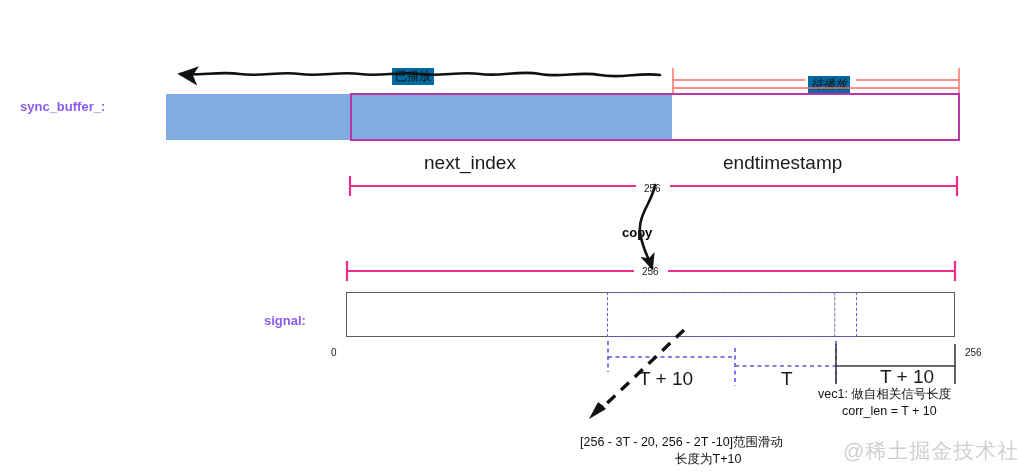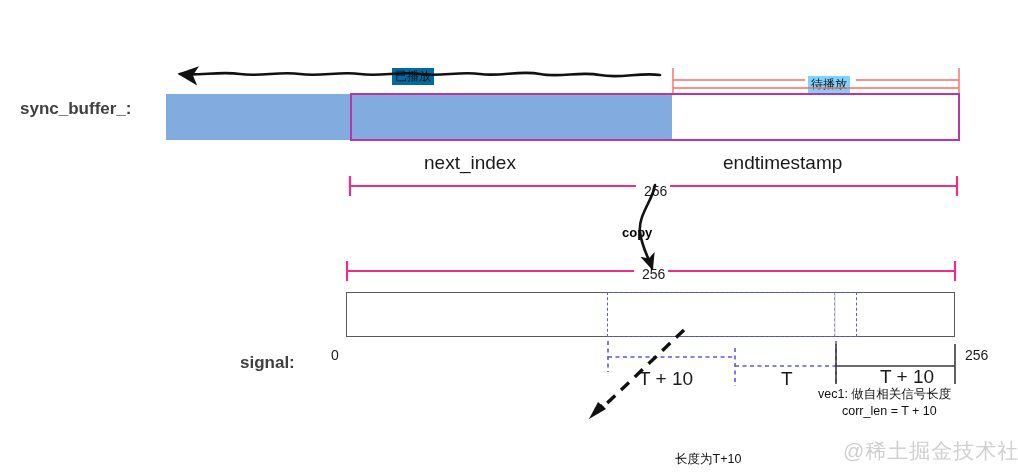--- a/index.html
+++ b/index.html
@@ -13,36 +13,36 @@
     height: 474px;
     background: #ffffff;
     font-family: "Liberation Sans", "DejaVu Sans", sans-serif;
     overflow: hidden;
   }
   .abs { position: absolute; }
 
   
   .row-label {
     font-weight: bold;
-    font-size: 17px;
-    color: #404040;
+    font-size: 13px;
+    color: #8b5cf6;
     white-space: nowrap;
   }
   .cap {
     font-size: 19px;
     color: #1a1a1a;
     white-space: nowrap;
   }
   .cap-cn {
     font-size: 12px;
     color: #111111;
     white-space: nowrap;
   }
   .num {
-    font-size: 14px;
+    font-size: 10px;
     color: #1a1a1a;
     white-space: nowrap;
   }
   .bold-small {
     font-size: 13px;
     font-weight: bold;
     color: #000000;
     white-space: nowrap;
   }
   .note {
@@ -98,46 +98,47 @@
   <div class="abs row-label" style="left:20px; top:99px;">sync_buffer_:</div>
 
   <div class="abs blue-fill" style="left:166px; top:94px; width:506px; height:46px;"></div>
 
   <div class="abs magenta-box" style="left:350px; top:93px; width:610px; height:48px;"></div>
 
   <div class="abs cap" style="left:424px; top:152px;">next_index</div>
   <div class="abs cap" style="left:723px; top:152px;">endtimestamp</div>
 
   <div class="abs cap-cn" style="left:392px; top:68px; background:#0369a1; padding:0 3px;">已播放</div>
-  <div class="abs cap-cn" style="left:808px; top:76px; background:#7dd3fc; padding:0 3px;">待播放</div>
+  <div class="abs cap-cn" style="left:808px; top:76px; background:#0369a1; padding:0 3px;font-style:italic;">待播放</div>
 
   <div class="abs num" style="left:641px; top:183px; background:#ffffff; padding:0 3px;">256</div>
 
   <div class="abs bold-small" style="left:622px; top:225px;">copy</div>
 
   <div class="abs num" style="left:639px; top:266px; background:#ffffff; padding:0 3px;">256</div>
 
-  <div class="abs row-label" style="left:240px; top:313px;margin-top:40px;">signal:</div>
+  <div class="abs row-label" style="left:264px; top:313px;">signal:</div>
 
   <div class="abs signal-box" style="left:346px; top:292px; width:609px; height:45px;"></div>
 
   <div class="abs blue-dash" style="left:607px; top:292px; width:250px; height:45px;"></div>
 
   <div class="abs" style="left:834px; top:292px; width:0; height:45px; border-left:1.6px dashed #5b5be0;"></div>
 
   <div class="abs num" style="left:331px; top:347px;">0</div>
   <div class="abs num" style="left:965px; top:347px;">256</div>
 
   <div class="abs cap" style="left:639px; top:368px;">T + 10</div>
   <div class="abs cap" style="left:781px; top:368px;">T</div>
   <div class="abs cap" style="left:880px; top:366px;">T + 10</div>
 
   <div class="abs note" style="left:818px; top:386px;">vec1: 做自相关信号长度</div>
   <div class="abs note" style="left:842px; top:403px;">corr_len = T + 10</div>
 
+  <div class="abs note" style="left:580px; top:434px;">[256 - 3T - 20, 256 - 2T -10]范围滑动</div>
   <div class="abs note" style="left:675px; top:451px;">长度为T+10</div>
 
   <div class="abs watermark" style="left:843px; top:437px;">@稀土掘金技术社区</div>
 
   <svg class="overlay">
     <defs>
       <marker id="blkArrow" markerWidth="9" markerHeight="9" refX="7" refY="4.5" orient="auto" markerUnits="strokeWidth">
         <path d="M0,0.8 L8,4.5 L0,8.2 L2,4.5 z" fill="#111111"></path>
       </marker>
       <marker id="blkArrow2" markerWidth="7" markerHeight="7" refX="5.5" refY="3.5" orient="auto" markerUnits="strokeWidth">

